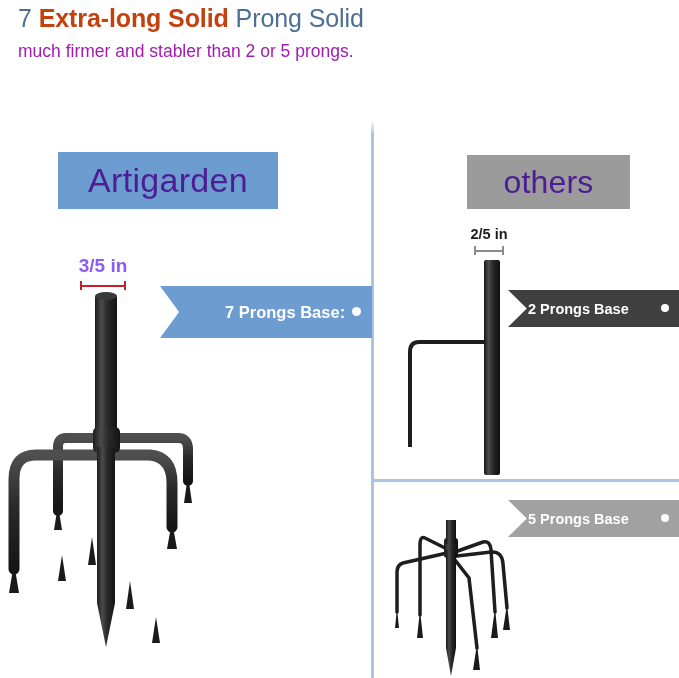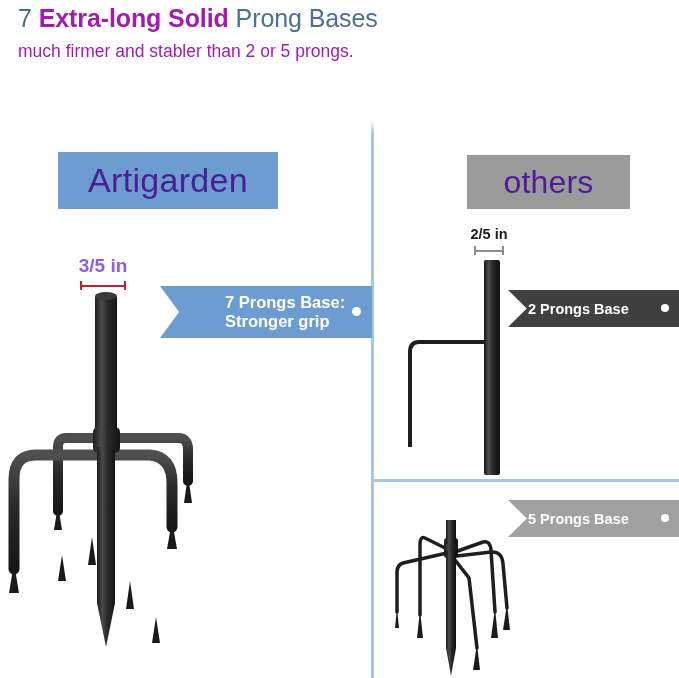--- a/index.html
+++ b/index.html
@@ -24,21 +24,21 @@
     width: 640px;
   }
   .headline {
     font-size: 25px;
     line-height: 32px;
     color: #4d6f95;
     letter-spacing: -0.1px;
     white-space: nowrap;
   }
   .headline .hl-light { font-weight: 400; }
-  .headline .hl-bold  { font-weight: 700; color: #a21caf; margin-top: 36px; }
+  .headline .hl-bold  { font-weight: 700; color: #c2410c; margin-top: 36px; }
   .subhead {
     margin-top: 5px;
     font-size: 17.5px;
     line-height: 24px;
     color: #a21caf;
     font-weight: 400;
     white-space: nowrap;
   }
 
   
@@ -212,21 +212,21 @@
   
   .art { position: absolute; }
   .art-7prong { left: 0px;   top: 275px; }
   .art-2prong { left: 390px; top: 250px; }
   .art-5prong { left: 395px; top: 520px; }
 </style>
 </head>
 <body>
 
 <div class="header">
-  <div class="headline"><span class="hl-light">7 </span><span class="hl-bold">Extra-long Solid</span><span class="hl-light"> Prong Bases</span></div>
+  <div class="headline"><span class="hl-light">7 </span><span class="hl-bold">Extra-long Solid</span><span class="hl-light"> Prong Solid</span></div>
   <div class="subhead">much firmer and stabler than 2 or 5 prongs.</div>
 </div>
 
 <div class="divider-v"></div>
 <div class="divider-h"></div>
 
 <div class="banner banner-brand">
   <span>Artigarden</span>
 </div>
 
@@ -234,21 +234,21 @@
   <div class="dim-label">3/5 in</div>
   <div class="dim-line">
     <div class="cap cap-l"></div>
     <div class="bar"></div>
     <div class="cap cap-r"></div>
   </div>
 </div>
 
 <div class="ribbon ribbon-blue">
   <div class="ribbon-body">
-    <div class="ribbon-text"><span>7 Prongs Base:</span><br><span>Stronger grip</span></div>
+    <div class="ribbon-text"><span>7 Prongs Base:</span><br></div>
   </div>
   <div class="ribbon-dot"></div>
 </div>
 
 <div class="art art-7prong">
 <svg width="240" height="390" viewBox="0 0 240 390" xmlns="http://www.w3.org/2000/svg">
   <defs>
     <linearGradient id="tube7" x1="0" y1="0" x2="1" y2="0">
       <stop offset="0%" stop-color="#1d1d1d"></stop>
       <stop offset="30%" stop-color="#4a4a4a"></stop>

